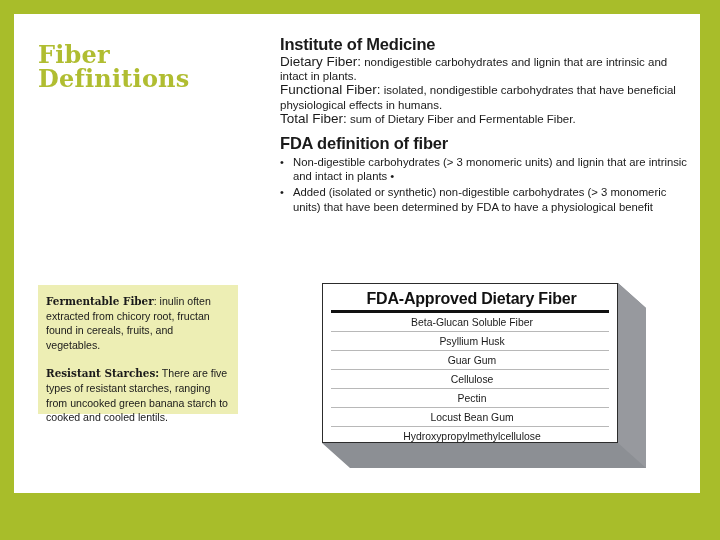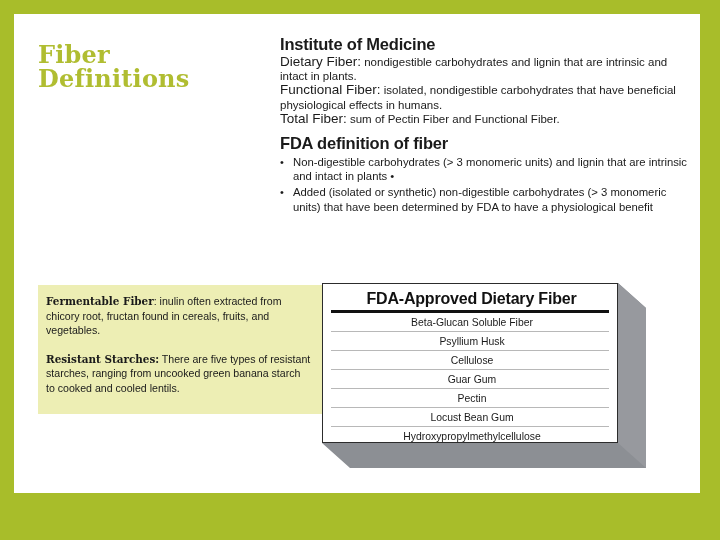--- a/index.html
+++ b/index.html
@@ -78,21 +78,21 @@
     font-size: 11px;
     line-height: 14.2px;
   }
   .bullet-text { flex: 1 1 auto; }
 
   
   #callout {
     position: absolute;
     left: 38px;
     top: 285px;
-    width: 284px;
+    width: 200px;
     height: 129px;
     background: #edeeb4;
     box-sizing: border-box;
     padding: 9px 10px 0 8px;
   }
   #callout p {
     margin: 0;
     font-size: 10.6px;
     line-height: 14.6px;
     color: #1a1a1a;
@@ -191,21 +191,21 @@
   <div id="slide-title">Fiber Definitions</div>
 
   <div id="body-col">
 
     <div class="sec-head">Institute of Medicine</div>
 
     <p class="def-line"><span class="term">Dietary Fiber:</span><span> nondigestible carbohydrates and lignin that are intrinsic and intact in plants.</span></p>
 
     <p class="def-line"><span class="term">Functional Fiber:</span><span> isolated, nondigestible carbohydrates that have beneficial physiological effects in humans.</span></p>
 
-    <p class="def-line"><span class="term">Total Fiber:</span><span> sum of Pectin Fiber and Functional Fiber.</span></p>
+    <p class="def-line"><span class="term">Total Fiber:</span><span> sum of Dietary Fiber and Fermentable Fiber.</span></p>
 
     <div class="sec-head" id="fda-head">FDA definition of fiber</div>
 
     <div class="bullet-row">
       <span class="bullet-dot">•</span>
       <span class="bullet-text">Non-digestible carbohydrates (&gt; 3 monomeric units) and lignin that are intrinsic and intact in plants •</span>
     </div>
 
     <div class="bullet-row">
       <span class="bullet-dot">•</span>
@@ -222,22 +222,22 @@
   <div id="fda-figure">
     <svg id="fda-shadow" viewBox="0 0 324 185">
       <polygon points="296,0 324,25 324,185 28,185 0,160 296,160" fill="#8c8f94"></polygon>
       <polygon points="296,0 324,25 324,185 296,160" fill="#97999e"></polygon>
     </svg>
     <div id="fda-card">
       <div id="fda-card-title">FDA-Approved Dietary Fiber</div>
       <div id="fda-title-rule"></div>
       <div class="fda-item">Beta-Glucan Soluble Fiber</div>
       <div class="fda-item">Psyllium Husk</div>
+      <div class="fda-item">Guar Gum</div>
       <div class="fda-item">Cellulose</div>
-      <div class="fda-item">Guar Gum</div>
       <div class="fda-item">Pectin</div>
       <div class="fda-item">Locust Bean Gum</div>
       <div class="fda-item">Hydroxypropylmethylcellulose</div>
     </div>
   </div>
 
 
 </div>
 
 </body></html>

